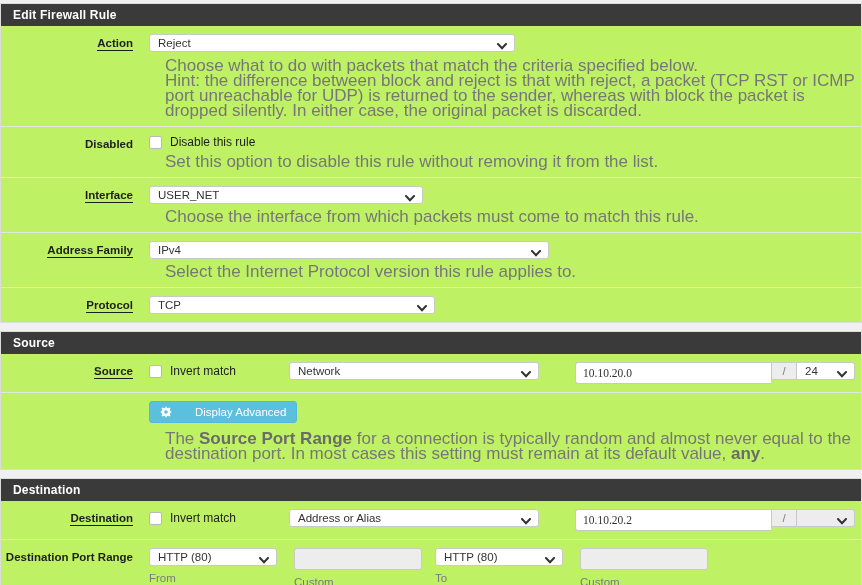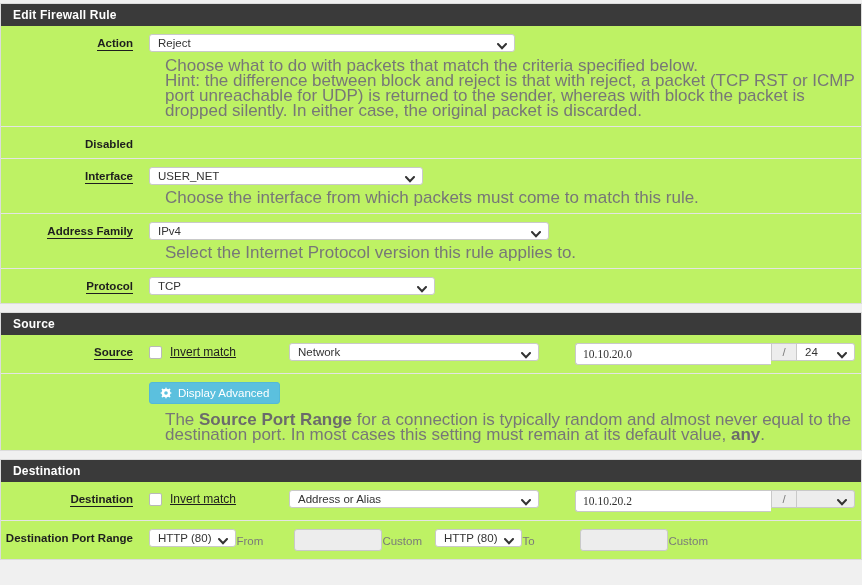--- a/index.html
+++ b/index.html
@@ -86,50 +86,50 @@
     border: 1px solid #b9b9b9;
     border-radius: 2px;
     background: #fff;
     display: inline-block;
     margin-right: 8px;
     flex: none;
   }
   .chklabel { font-size: 12px; color: #1e1e1e; }
   
   .addrline { display: flex; align-items: flex-start; padding-right: 0; }
-  .invertcol { width: 140px; min-width: 140px; padding-top: 2px; text-decoration: underline; }
+  .invertcol { width: 140px; min-width: 140px; padding-top: 2px; }
   .typesel { width: 250px; }
   .addrgroup { margin-left: auto; display: flex; width: 280px; }
   .addrgroup .inp { flex: 1; border-radius: 3px 0 0 3px; border-right: none; }
   .addon {
     width: 26px; height: 18px;
     border: 1px solid #c9c9c9;
     background: #ededed;
     color: #7a7a7a;
     font-size: 11.5px;
     display: flex; align-items: center; justify-content: center;
     flex: none;
   }
   .masksel { width: 58px; border-radius: 0 3px 3px 0; border-left: none; flex: none; }
   .btn-adv {
     display: inline-flex;
     align-items: center;
-    gap: 6px;
+    gap: 23px;
     background: #5bc0de;
     border: 1px solid #53b9d8;
     color: #fff;
     font-size: 11.5px;
     border-radius: 3px;
     padding: 4px 10px;
     cursor: pointer;
     font-family: "Liberation Sans", sans-serif;
   }
   
   .portline { display: flex; align-items: flex-start; }
-  .portcol { display: flex; flex-direction: row; }
+  .portcol { display: flex; flex-direction: column; }
   .w128 { width: 128px; }
   .gap17 { margin-right: 17px; }
   .gap13 { margin-right: 13px; }
   .caption { font-size: 11.5px; color: #7a7a7a; margin-top: 6px; }
 </style>
 </head>
 <body>
 
 <div class="panel">
   <div class="panel-head">Edit Firewall Rule</div>
@@ -145,20 +145,27 @@
             </svg>
         </span>
       </div>
       <div class="help" style="margin-top:6px">Choose what to do with packets that match the criteria specified below.</div>
       <div class="help" style="margin-top:0">Hint: the difference between block and reject is that with reject, a packet (TCP RST or ICMP port unreachable for UDP) is returned to the sender, whereas with block the packet is dropped silently. In either case, the original packet is discarded.</div>
     </div>
   </div>
 
   <div class="frow">
     <div class="lbl"><span>Disabled</span></div>
+    <div class="content">
+      <div class="chkwrap">
+        <span class="chk"></span>
+        <span class="chklabel">Disable this rule</span>
+      </div>
+      <div class="help">Set this option to disable this rule without removing it from the list.</div>
+    </div>
   </div>
 
   <div class="frow">
     <div class="lbl"><span class="u">Interface</span></div>
     <div class="content">
       <div class="sel" style="width:274px">
         <span>USER_NET</span>
         <span class="chev">
           <svg width="10" height="7" viewBox="0 0 10 7">
               <path d="M1 1 L5 5.2 L9 1" stroke="#333" stroke-width="2" fill="none" stroke-linecap="round"></path>

